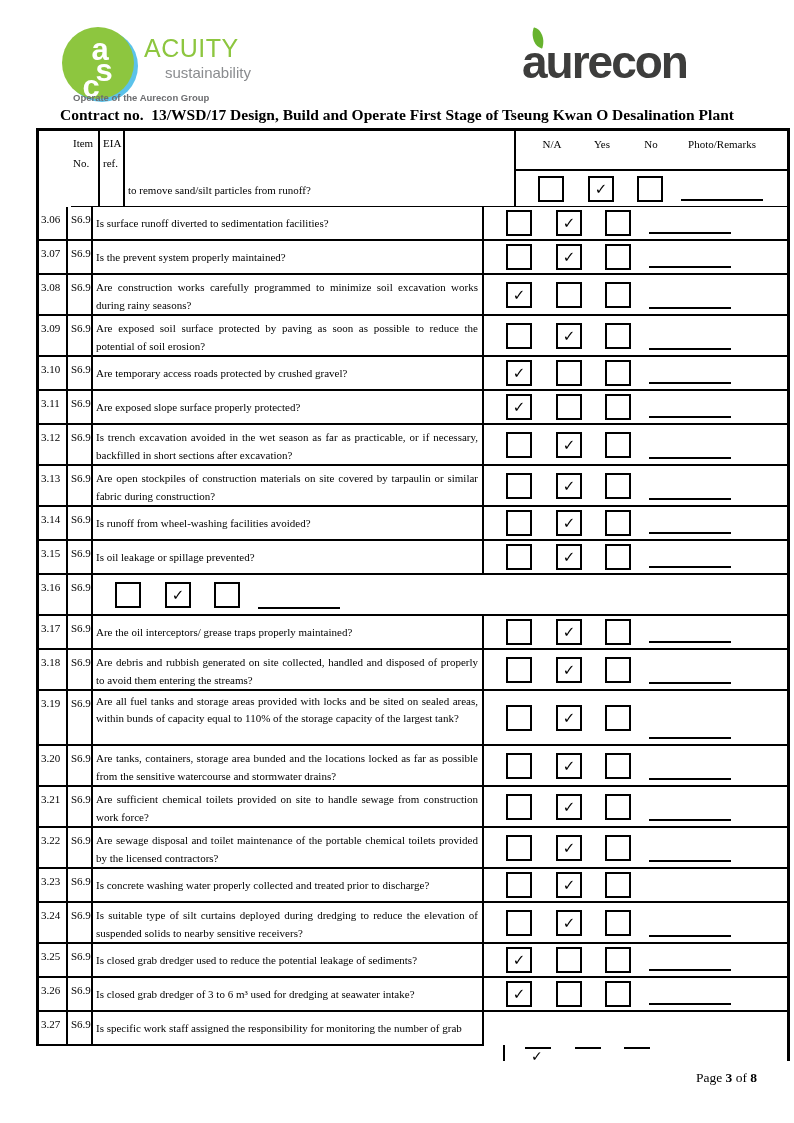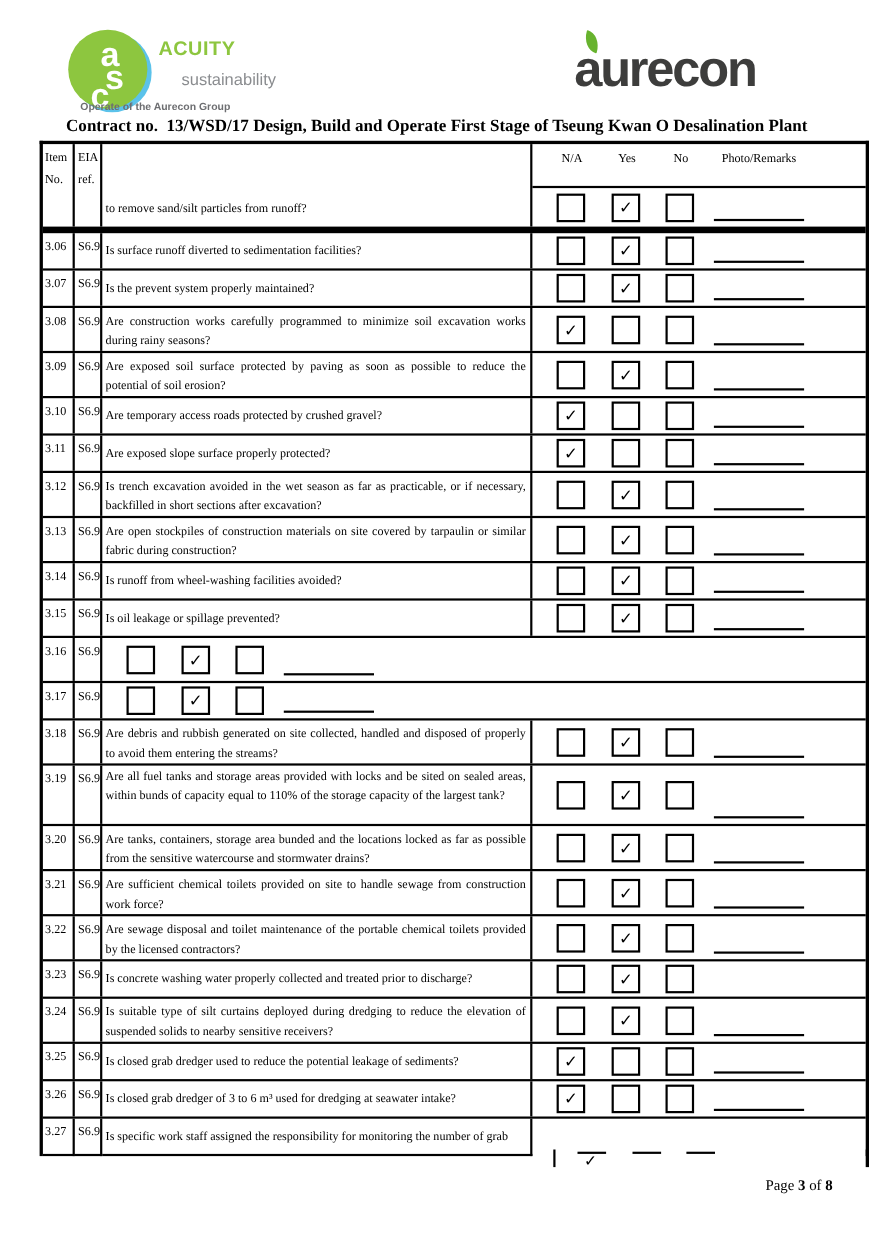--- a/index.html
+++ b/index.html
@@ -4,21 +4,21 @@
 <style>
   html,body{margin:0;padding:0;background:#fff;}
   .page{position:relative;width:794px;height:1123px;background:#fff;overflow:hidden;
         font-family:"Liberation Serif",serif;color:#000;}
   *{box-sizing:border-box;}
 
   
   .acuity{position:absolute;left:58px;top:18px;width:260px;height:92px;}
   .acuity-svg{position:absolute;left:2px;top:6px;}
   .acuity-word{position:absolute;left:86px;top:16px;font-family:"Liberation Sans",sans-serif;
-        font-weight:bold;font-size:18px;letter-spacing:.5px;color:var(--acuity-green);}
+        font-weight:normal;font-size:25px;letter-spacing:.5px;color:var(--acuity-green);}
   .acuity-sub{position:absolute;left:107px;top:46px;font-family:"Liberation Sans",sans-serif;
         font-size:15px;color:var(--acuity-gray);}
   .acuity-member{position:absolute;left:15px;top:74px;width:230px;font-family:"Liberation Sans",sans-serif;
         font-weight:bold;font-size:9.5px;color:var(--member-gray);}
 
   .aurecon{position:absolute;left:522px;top:38px;height:60px;font-family:"Liberation Sans",sans-serif;}
   .aurecon-word{font-weight:bold;font-size:46px;letter-spacing:-2px;color:var(--aurecon-dark);line-height:48px;}
   .aurecon-leaf{position:absolute;left:9px;top:-9px;width:14px;height:18px;background:var(--leaf-green);
         border-radius:5% 95% 5% 95%;transform:rotate(16deg);}
 
@@ -37,21 +37,21 @@
   .row.l2{height:41px}.row.l2 .c-q{padding-top:3px;line-height:18px;text-align:justify;}
   .row.l3{height:55px}.row.l3 .c-q{padding-top:2px;line-height:17px;text-align:justify;}
 
   .box{position:absolute;top:50%;margin-top:-13px;width:26px;height:26px;border:2px solid #000;
        display:flex;align-items:center;justify-content:center;
        font-family:"DejaVu Sans",sans-serif;font-size:15px;}
   .box.na{left:22px}.box.yes{left:72px}.box.no{left:121px}
   .rline{position:absolute;left:165px;width:82px;bottom:5px;height:0;border-bottom:2px solid #000;}
 
   
-  .hdr{display:flex;border-bottom:6px solid #000000;}
+  .hdr{display:flex;border-bottom:1px solid #000000;margin-left:32px;}
   .hdr .c-item,.hdr .c-eia{height:75px;}
   .hdr .c-q{height:75px;display:flex;align-items:flex-end;padding-bottom:10px;font-size:11px;}
   .hdr-right{flex:1;display:flex;flex-direction:column;}
   .hdr-labels{height:40px;border-bottom:2px solid #000;position:relative;font-size:11px;}
   .hdr-labels span{position:absolute;top:7px;text-align:center;}
   .lb-na{left:20px;width:32px;} .lb-yes{left:70px;width:32px;} .lb-no{left:119px;width:32px;}
   .lb-rm{left:150px;width:112px;}
   .hdr-checks{height:35px;position:relative;}
 
   
@@ -243,20 +243,21 @@
       <span class="box na"></span>
       <span class="box yes">✓</span>
       <span class="box no"></span>
       <span class="rline"></span>
     </div>
   </div>
 
   <div class="row l1">
     <div class="c-item">3.17</div>
     <div class="c-eia">S6.9</div>
+    <div class="c-q">Are the oil interceptors/ grease traps properly maintained?</div>
     <div class="c-checks">
       <span class="box na"></span>
       <span class="box yes">✓</span>
       <span class="box no"></span>
       <span class="rline"></span>
     </div>
   </div>
 
   <div class="row l2">
     <div class="c-item">3.18</div>

